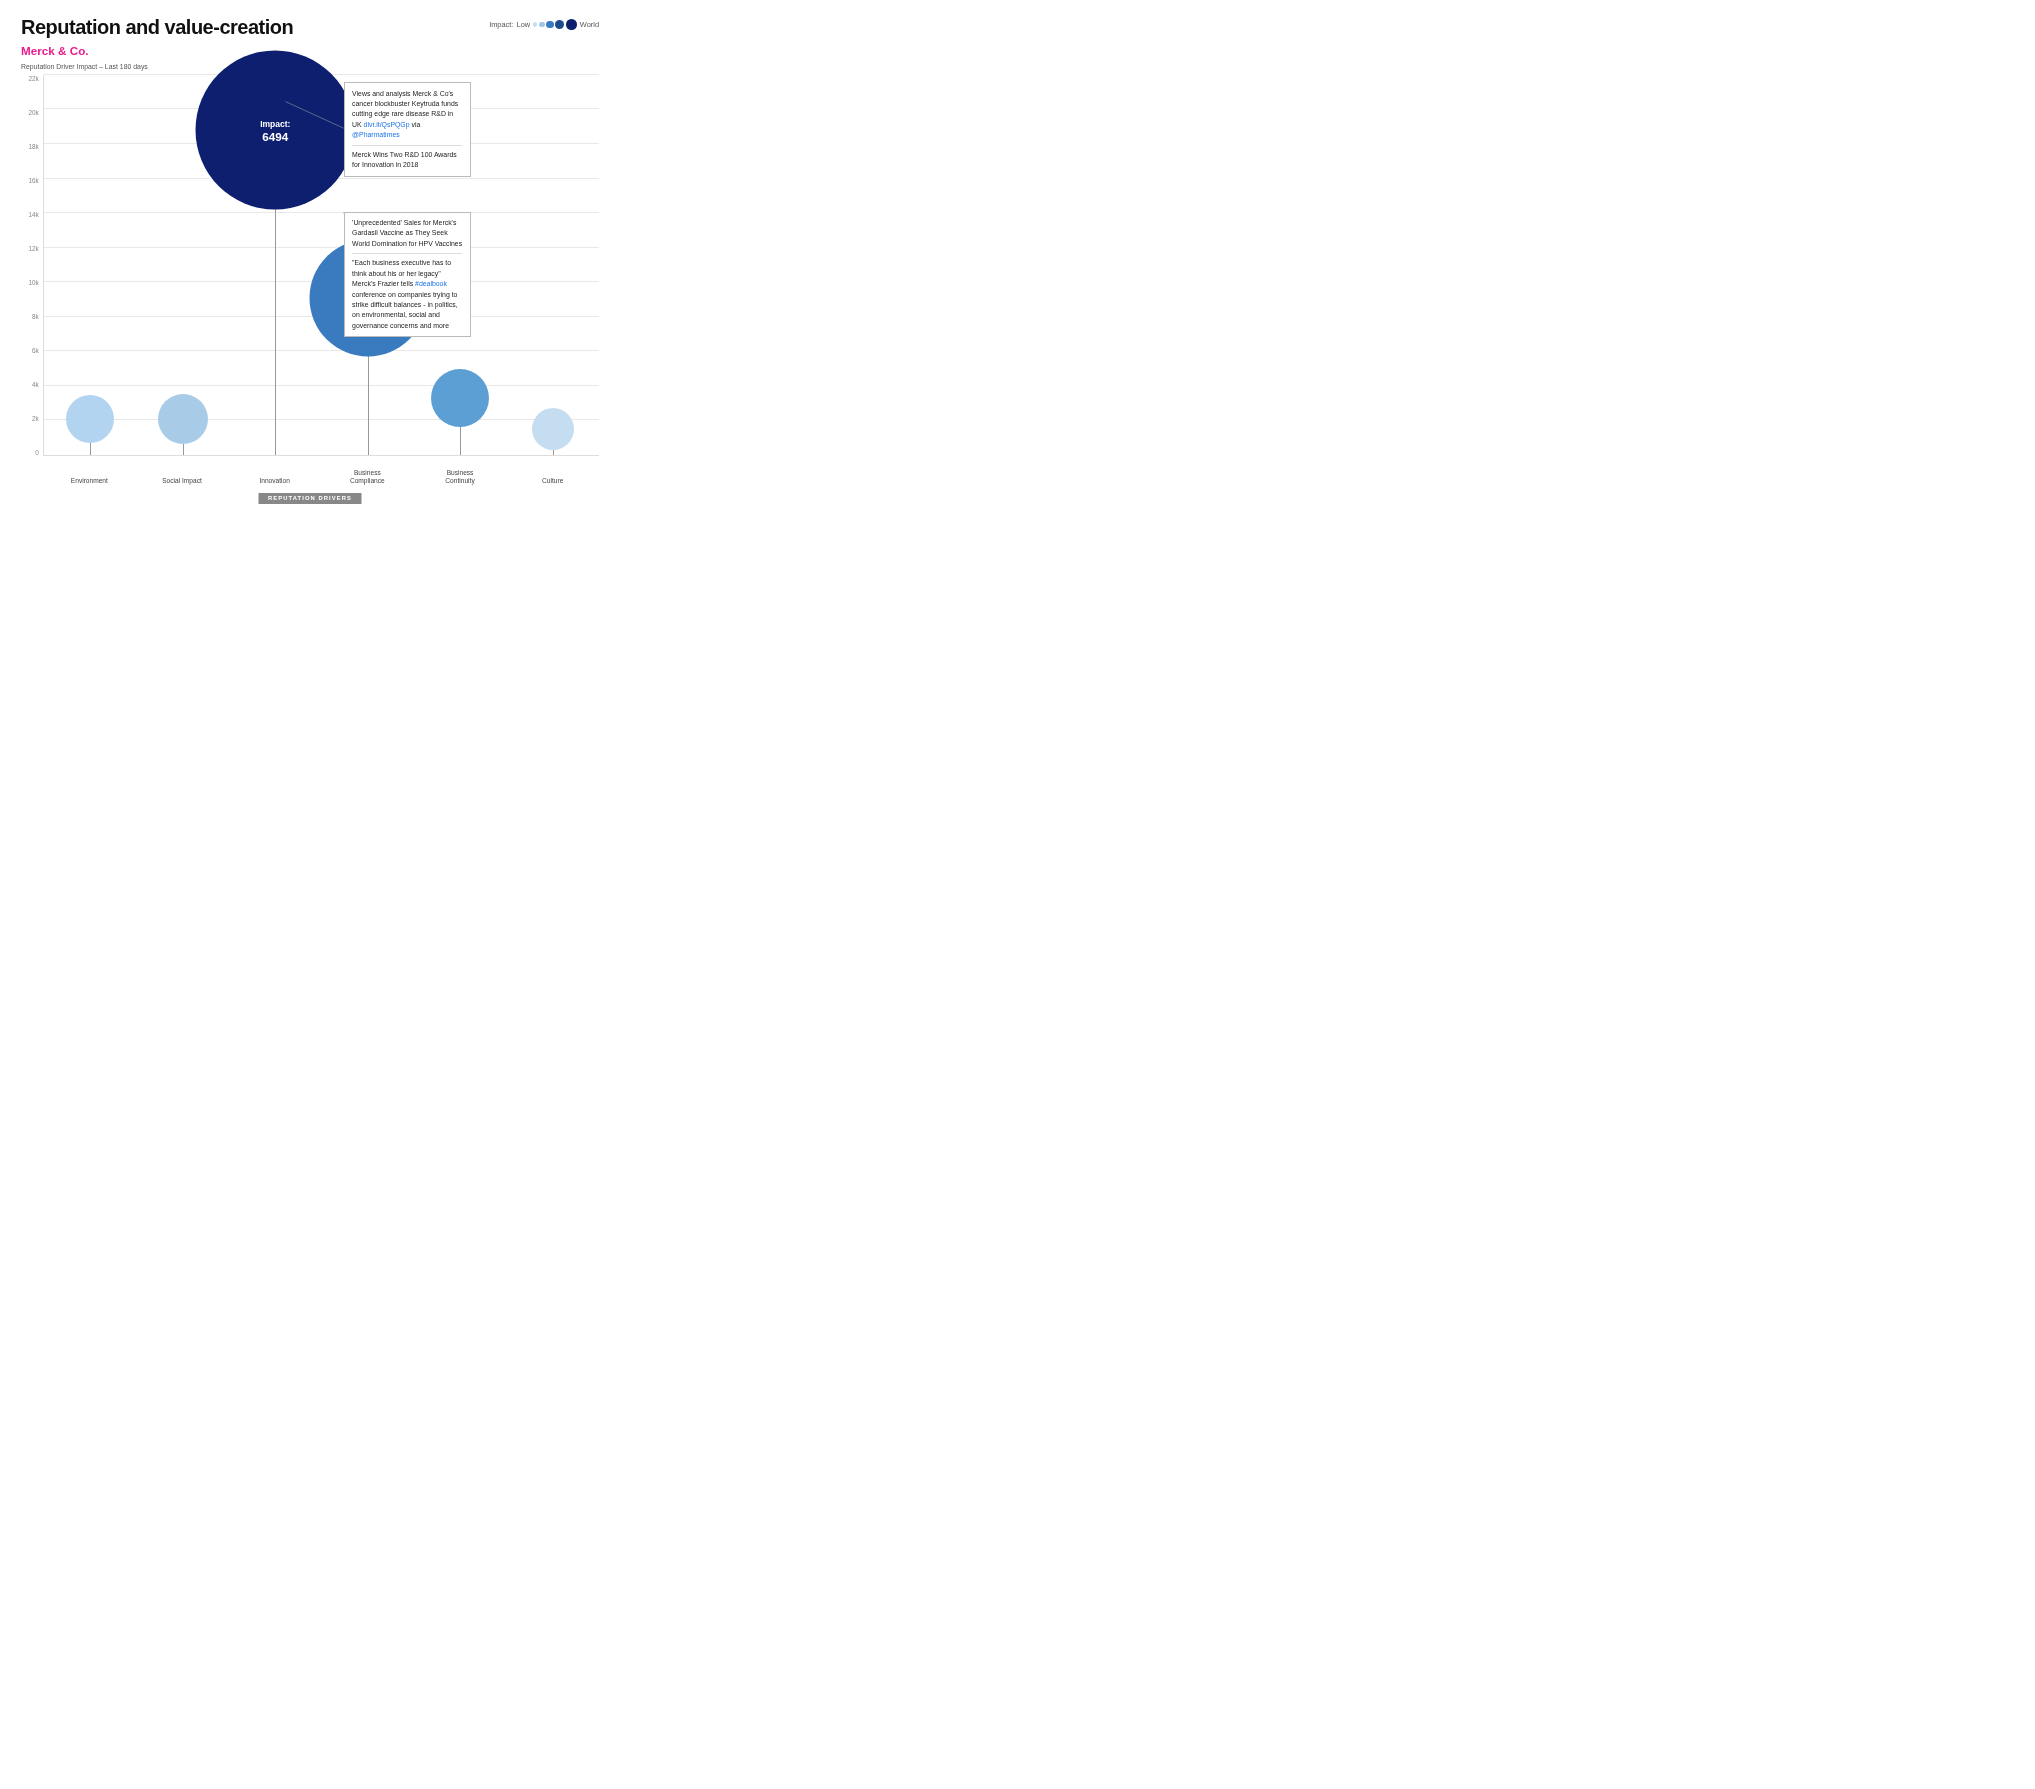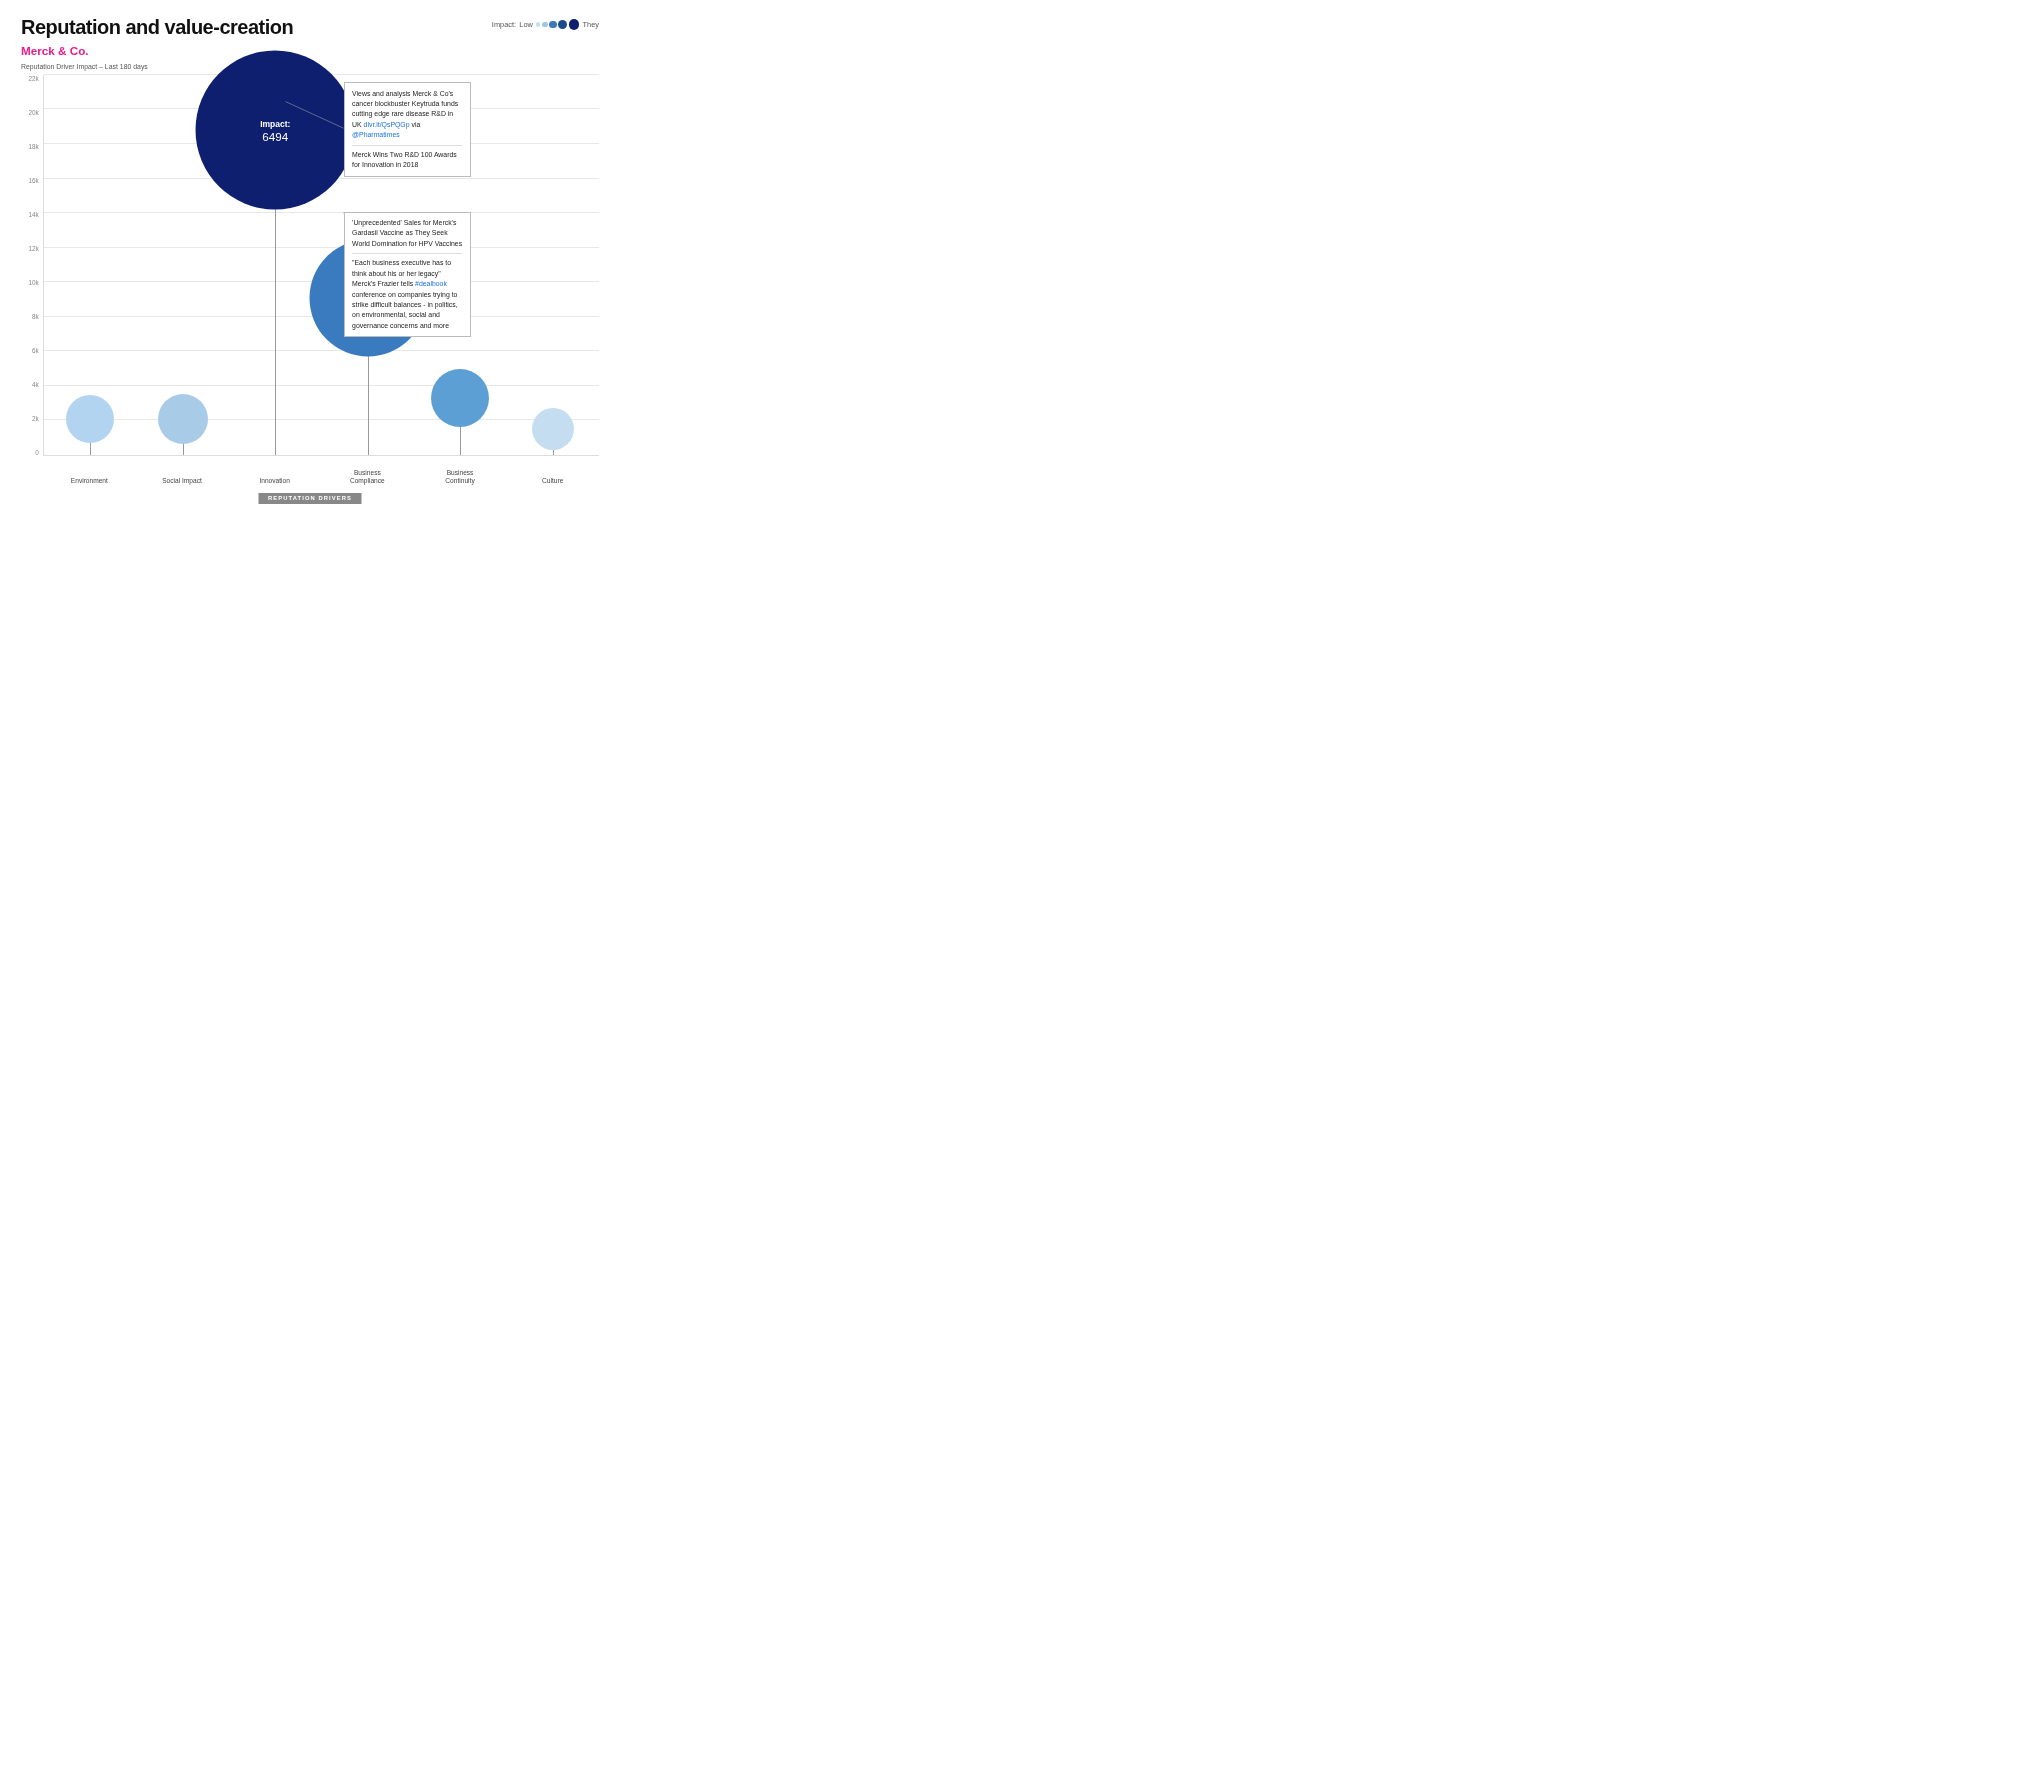--- a/index.html
+++ b/index.html
@@ -103,21 +103,21 @@
       cursor: pointer;
     }
     .bubble-label {
       font-size: 8.5px;
       font-weight: 600;
       line-height: 1.3;
       text-align: center;
     }
     .bubble-value {
       font-size: 11.7px;
-      font-weight: 400;
+      font-weight: 700;
       text-align: center;
     }
     .x-axis {
       position: absolute;
       left: 22px;
       right: 0;
       bottom: 0;
       height: 32px;
       display: flex;
     }
@@ -180,21 +180,21 @@
   <div class="impact-legend">
     <span>Impact:</span>
     <span>Low</span>
     <div class="legend-dots">
       <span class="legend-dot" style="width:4.2px;height:4.2px;background:#c5ddf0;"></span>
       <span class="legend-dot" style="width:5.8px;height:5.8px;background:#9fc5e8;"></span>
       <span class="legend-dot" style="width:7.4px;height:7.4px;background:#3a7abf;"></span>
       <span class="legend-dot" style="width:9px;height:9px;background:#1a4b8c;"></span>
       <span class="legend-dot" style="width:10.6px;height:10.6px;background:#0d1f6e;"></span>
     </div>
-    <span>They</span>
+    <span>World</span>
   </div>
 </div>
 
 <div class="subtitle">Reputation Driver Impact – Last 180 days</div>
 
 <div class="chart-area">
 
   <div class="y-axis">
     <span class="y-label">0</span>
     <span class="y-label">2k</span>

